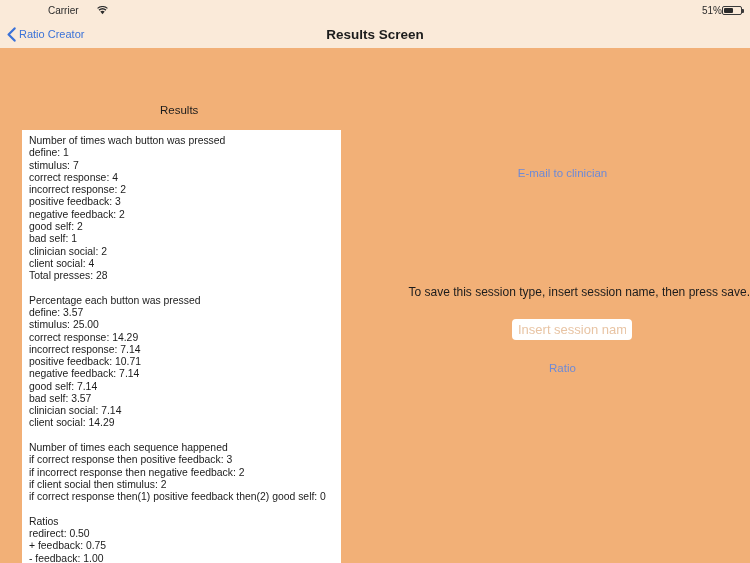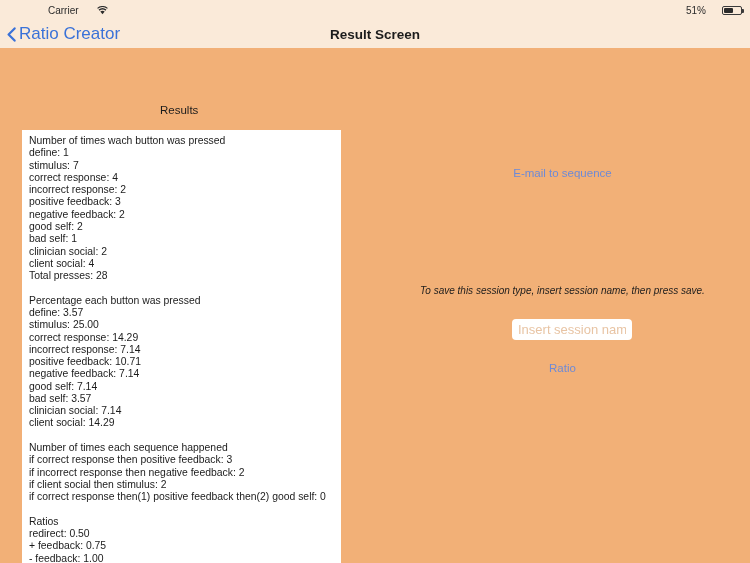--- a/index.html
+++ b/index.html
@@ -42,21 +42,21 @@
     position: absolute;
     left: 0; top: 0; width: 750px; height: 20px;
     display: flex; align-items: center; justify-content: center;
     font-weight: bold;
     font-size: 10px;
     margin-top: 39px;
   }
   .status-right {
     position: absolute;
     right: 8px; top: 0; height: 20px;
-    display: flex; align-items: center; gap: 16px;
+    display: flex; align-items: center; gap: 0;
     font-size: 10px;
   }
   .carrier-label { font-size: 10px; }
   .wifi-icon { display: inline-block; width: 11px; height: 9px; }
   .battery {
     position: relative;
     width: 20px; height: 9px;
     border: 1px solid #3a3a3a;
     border-radius: 2px;
     box-sizing: border-box;
@@ -83,21 +83,21 @@
     left: 0; top: 20px;
     width: 750px; height: 28px;
     background: #faead9;
   }
   .back-button {
     position: absolute;
     left: 7px; top: 0;
     height: 28px;
     display: flex; align-items: center; gap: 3px;
     color: #3a72d8;
-    font-size: 17px;
+    font-size: 11px;
     cursor: pointer;
   }
   .chevron-left { display: block; width: 9px; height: 15px; }
   .nav-title {
     position: absolute;
     left: 0; top: 0;
     width: 750px; height: 28px;
     display: flex; align-items: center; justify-content: center;
     font-size: 13.5px;
     font-weight: bold;
@@ -157,24 +157,23 @@
     width: 375px;
     text-align: center;
     font-size: 11.5px;
     color: #6e8ad6;
     cursor: pointer;
   }
   .save-instructions {
     position: absolute;
     left: 375px; top: 237px;
     width: 375px;
-    text-align: center;
-    font-size: 10px;
-    color: #1c1c1c;
-    font-style: italic;
+    text-align: right;
+    font-size: 12px;
+    color: #1c1c1c;
   }
   .session-input {
     position: absolute;
     left: 512px; top: 271px;
     width: 120px; height: 21px;
     background: #ffffff;
     border: 0;
     border-radius: 4px;
     box-sizing: border-box;
     padding: 0 6px;
@@ -223,21 +222,21 @@
 
   <div class="navbar">
     <div class="back-button">
       <span class="chevron-left">
         <svg width="9" height="15" viewBox="0 0 9 15">
           <polyline points="7.6,1.4 1.6,7.5 7.6,13.6" fill="none" stroke="#3a72d8" stroke-width="2.2" stroke-linecap="round" stroke-linejoin="round"></polyline>
         </svg>
       </span>
       <span>Ratio Creator</span>
     </div>
-    <div class="nav-title">Result Screen</div>
+    <div class="nav-title">Results Screen</div>
   </div>
 
   <div class="content">
 
     <div class="results-label">Results</div>
 
     <div class="results-box">
       <pre class="results-text">Number of times wach button was pressed
 define: 1
 stimulus: 7
@@ -268,21 +267,21 @@
 if incorrect response then negative feedback: 2
 if client social then stimulus: 2
 if correct response then(1) positive feedback then(2) good self: 0
 
 Ratios
 redirect: 0.50
 + feedback: 0.75
 - feedback: 1.00</pre>
     </div>
 
-    <div class="email-link">E-mail to sequence</div>
+    <div class="email-link">E-mail to clinician</div>
 
     <div class="save-instructions">To save this session type, insert session name, then press save.</div>
 
     <input class="session-input" type="text" placeholder="Insert session name" style="">
 
     <div class="save-link">Ratio</div>
 
   </div>
 </div>
 

